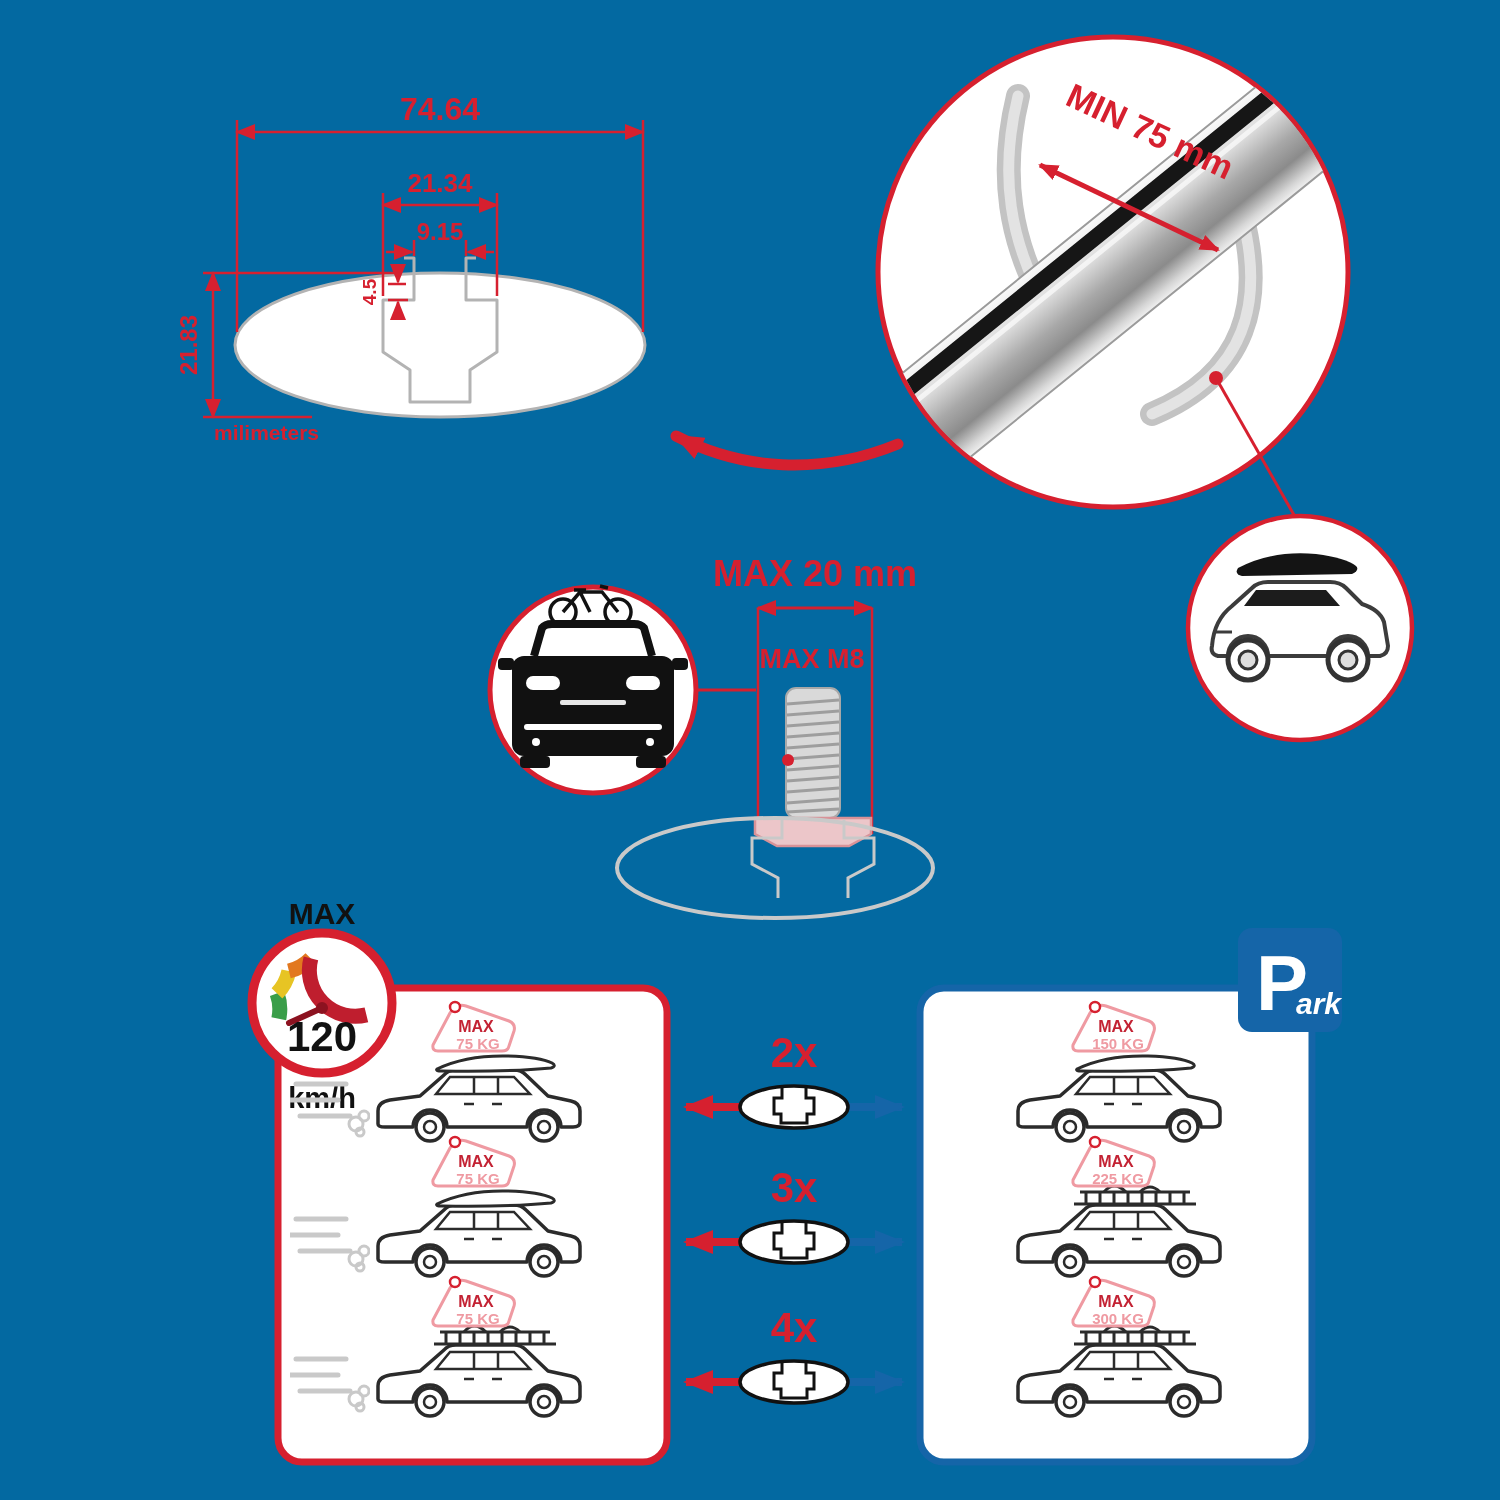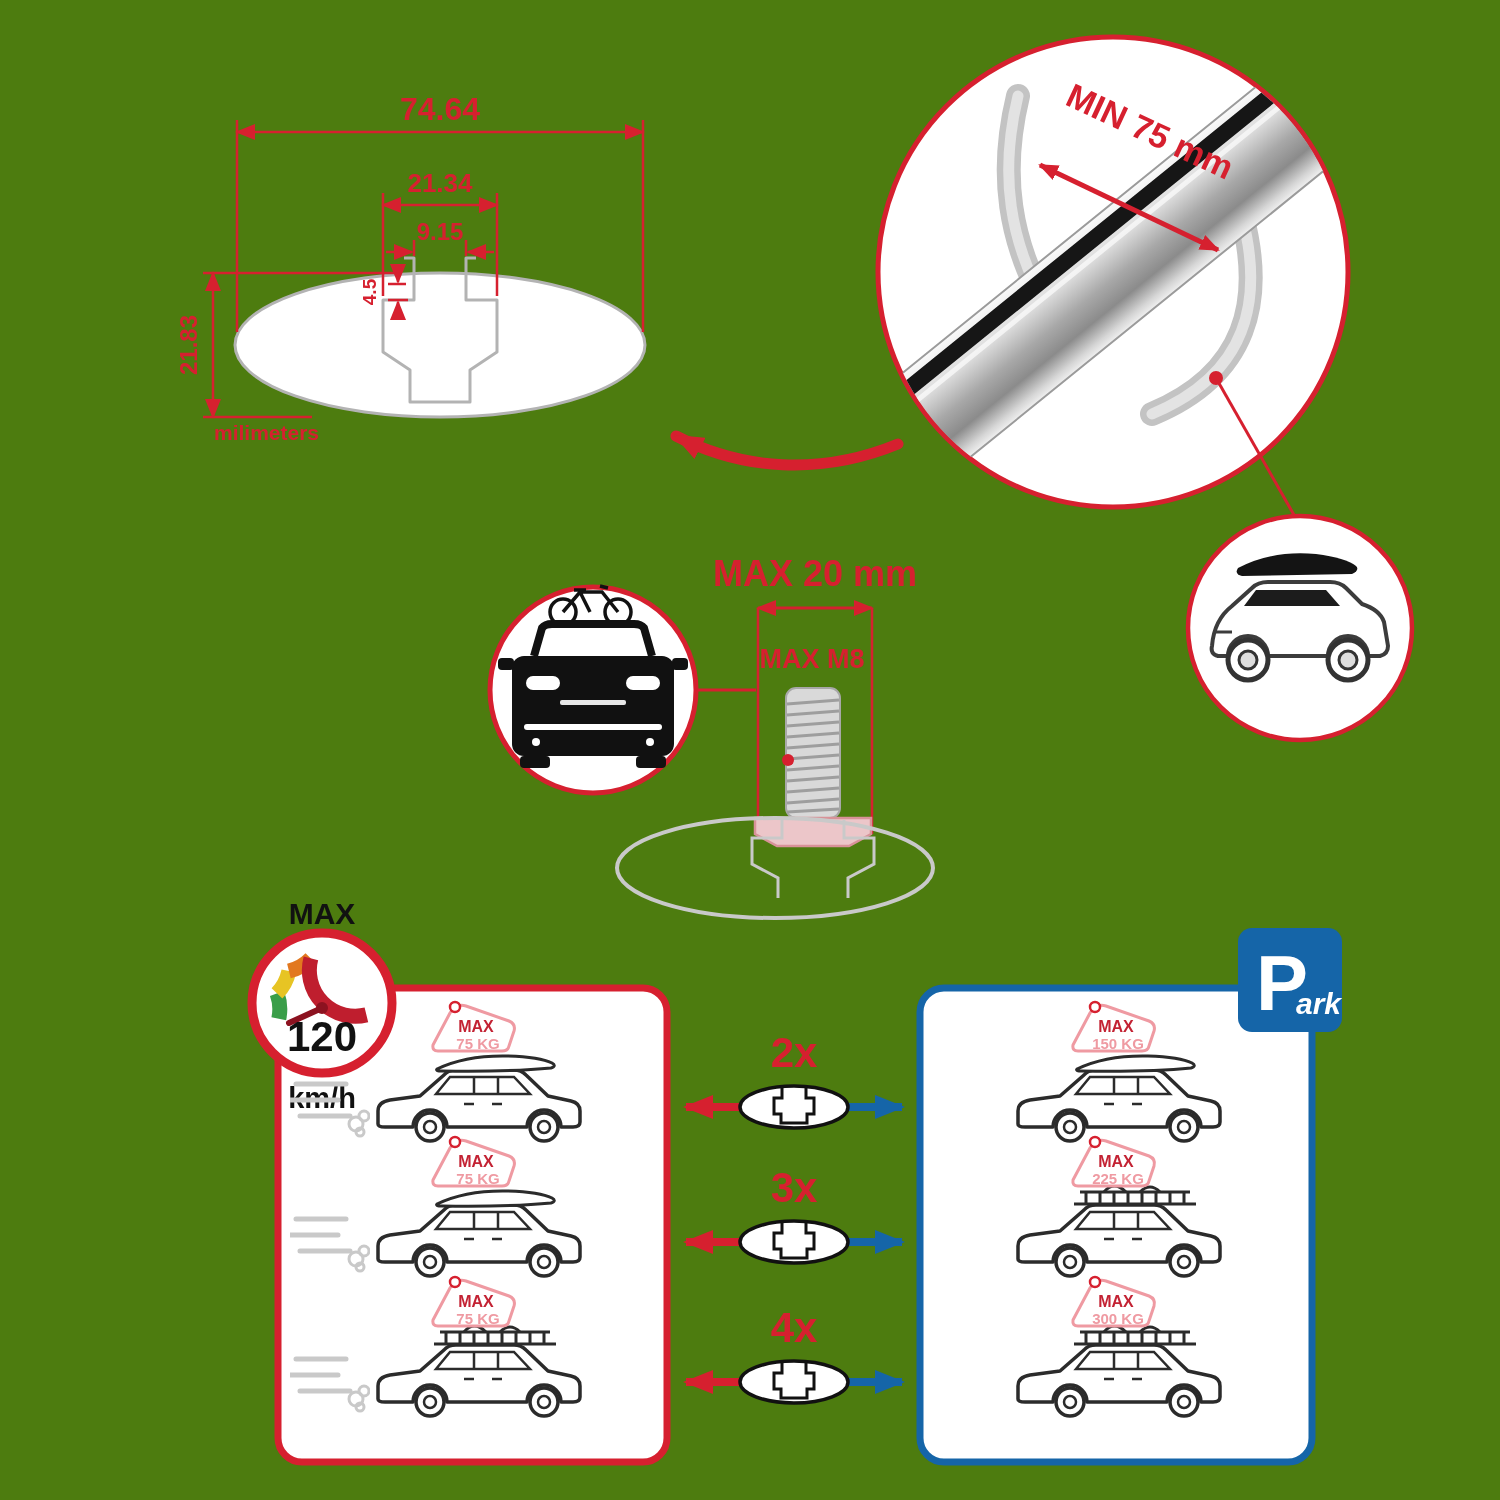--- a/index.html
+++ b/index.html
@@ -1,16 +1,16 @@
 <!DOCTYPE html>
 <html><head>
 <meta charset="utf-8">
 <style>
   html,body{margin:0;padding:0;background:#ffffff;}
-  .canvas{position:relative;width:1500px;height:1500px;background:#4d7c0f;
+  .canvas{position:relative;width:1500px;height:1500px;background:#0369a1;
           font-family:"Liberation Sans",sans-serif;overflow:hidden;}
   svg text{font-family:"Liberation Sans",sans-serif;}
 </style>
 </head>
 <body>
 
 <div class="canvas">
 <svg width="1500" height="1500" viewBox="0 0 1500 1500">
 <defs>
   <marker id="arrR" markerUnits="userSpaceOnUse" markerWidth="20" markerHeight="16" refX="18" refY="8" orient="auto-start-reverse">

